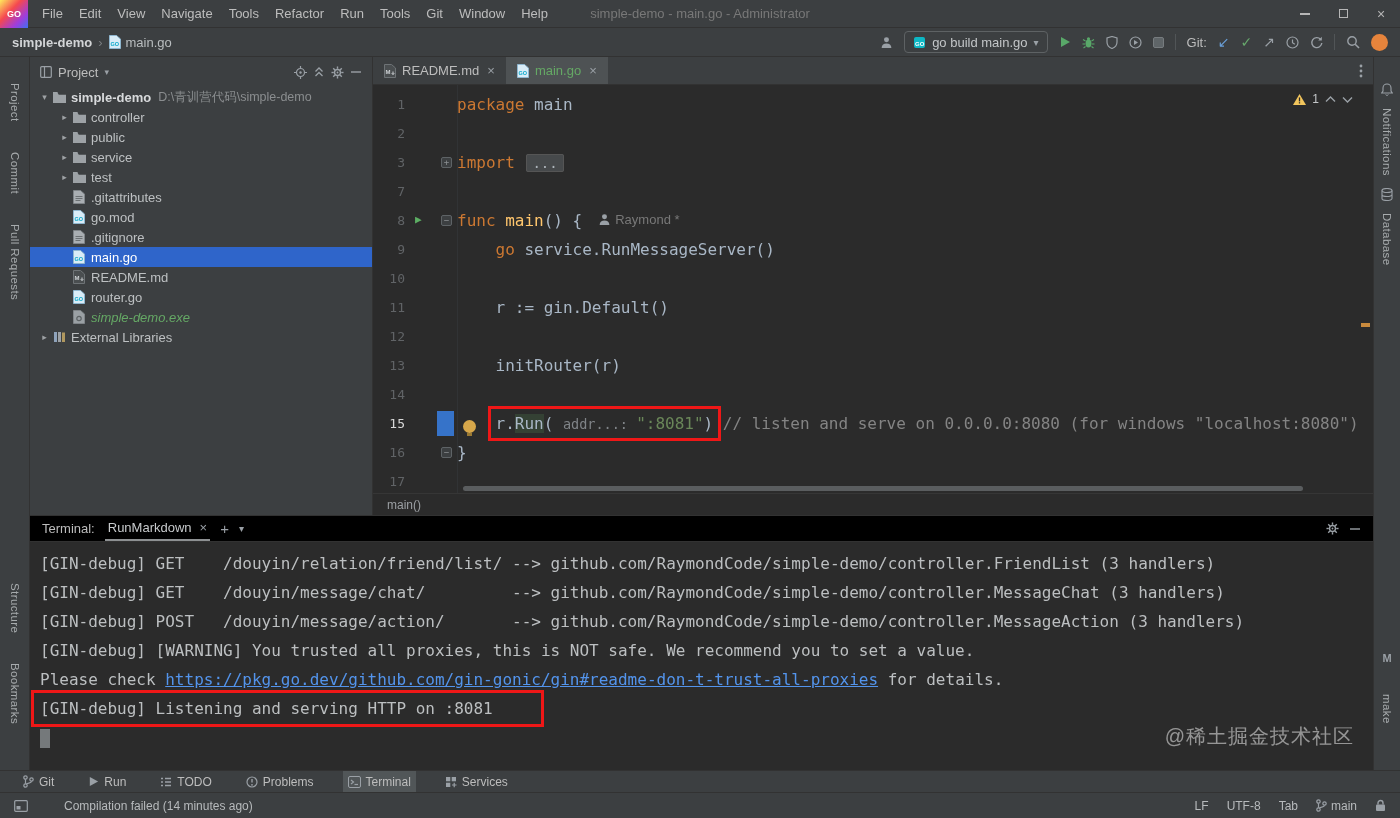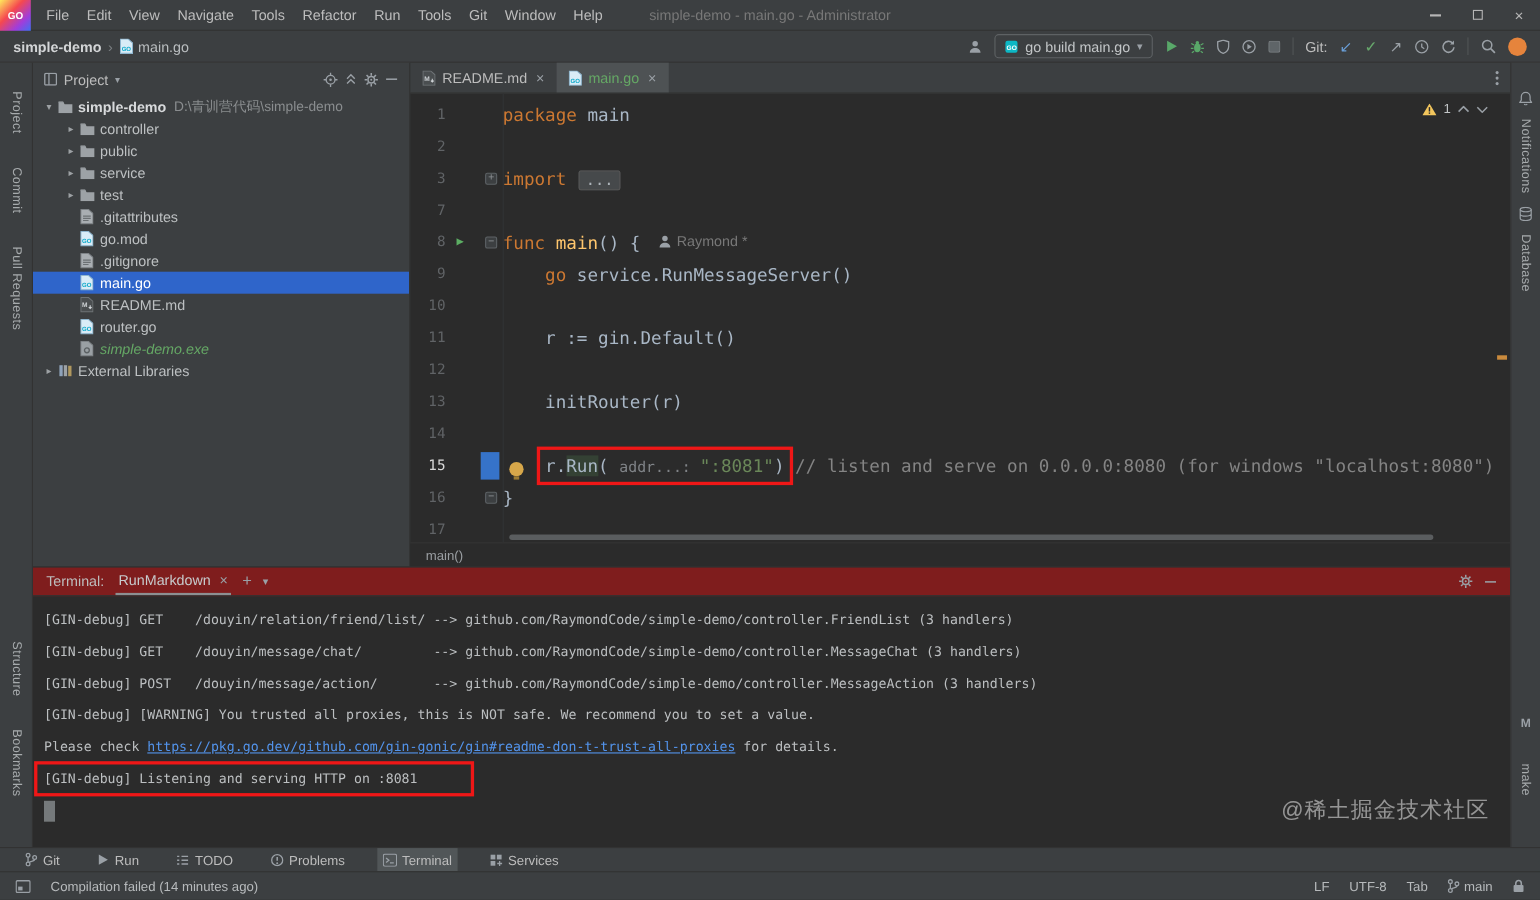--- a/index.html
+++ b/index.html
@@ -83,37 +83,37 @@
 .red-box{outline:3px solid #ef1717;outline-offset:5px}
 .author{color:#787878;font-size:13px;font-family:"Liberation Sans",sans-serif;margin-left:16px;display:inline-flex;align-items:center;gap:4px}
 .bulb{position:absolute;left:6px;top:6px;width:13px;height:13px;background:#d7a74a;border-radius:50%}
 .bulb::after{content:"";position:absolute;bottom:-3px;left:4px;width:5px;height:3px;background:#9b7a33}
 .inspect{position:absolute;top:7px;right:20px;display:flex;align-items:center;gap:6px;font-size:12px;color:#c3c6c8}
 .hscroll{position:absolute;left:90px;right:70px;bottom:2px;height:5px;background:#5a5d5f;border-radius:3px}
 .stripe-mark{position:absolute;right:3px;top:238px;width:9px;height:4px;background:#c98a3d}
 .crumb{height:22px;background:#2b2b2b;border-top:1px solid #363636;display:flex;align-items:center;padding-left:14px;font-size:12px;color:#9b9fa3;flex:none}
 
 .term{height:255px;display:flex;flex-direction:column;background:#2b2b2b;border-top:1px solid #323232;flex:none}
-.term-header{height:26px;background:#7f1d1d;display:flex;align-items:center;padding:0 12px;gap:10px;border-bottom:1px solid #323232;font-size:13px;flex:none}
+.term-header{height:26px;background:#000000;display:flex;align-items:center;padding:0 12px;gap:10px;border-bottom:1px solid #323232;font-size:13px;flex:none}
 .term-title{color:#bdbdbd}
 .term-tab{display:flex;align-items:center;gap:6px;color:#c7cacc;height:100%;border-bottom:2px solid #8d9092;padding:0 3px}
 .term-plus{color:#9aa0a6;font-size:15px}
 .term-dd{color:#9aa0a6;font-size:10px}
-.term-body{flex:1;padding:7px 0 0 10px;font-family:"DejaVu Sans Mono",monospace;font-size:12px;color:#bcbfc1;overflow:hidden}
+.term-body{flex:1;padding:7px 0 0 10px;font-family:"DejaVu Sans Mono",monospace;font-size:16px;color:#bcbfc1;overflow:hidden}
 .term-line{height:29px;white-space:pre;line-height:29px}
 .tseg-t{color:#bcbfc1}
 .tseg-link{color:#5394ec;text-decoration:underline}
 .term-box{outline:3px solid #ef1717;outline-offset:6px;padding-right:42px}
 .term-cursor{display:inline-block;width:10px;height:19px;background:#75797b;vertical-align:middle}
 
 .bbar{height:22px;background:#3c3f41;border-top:1px solid #323232;display:flex;align-items:center;gap:24px;padding-left:18px;font-size:12px;flex:none}
 .bbar-item{display:flex;align-items:center;gap:5px;color:#bdbdbd;height:100%;padding:0 5px}
 .bbar-item.active{background:#515658}
 .sbar{height:26px;background:#3c3f41;border-top:1px solid #323232;display:flex;align-items:center;gap:18px;padding:0 14px;font-size:12px;color:#b7babc;flex:none}
-.sbar-msg{margin-left:0;flex:none}
+.sbar-msg{margin-left:18px;flex:none}
 .branch{display:flex;align-items:center;gap:4px}
 .watermark{position:absolute;top:723px;right:46px;font-size:20px;color:rgba(255,255,255,.5);letter-spacing:1px;pointer-events:none}
 </style>
 </head>
 <body>
 
 <div class="app">
 
   <div class="titlebar">
     <div class="logo">

